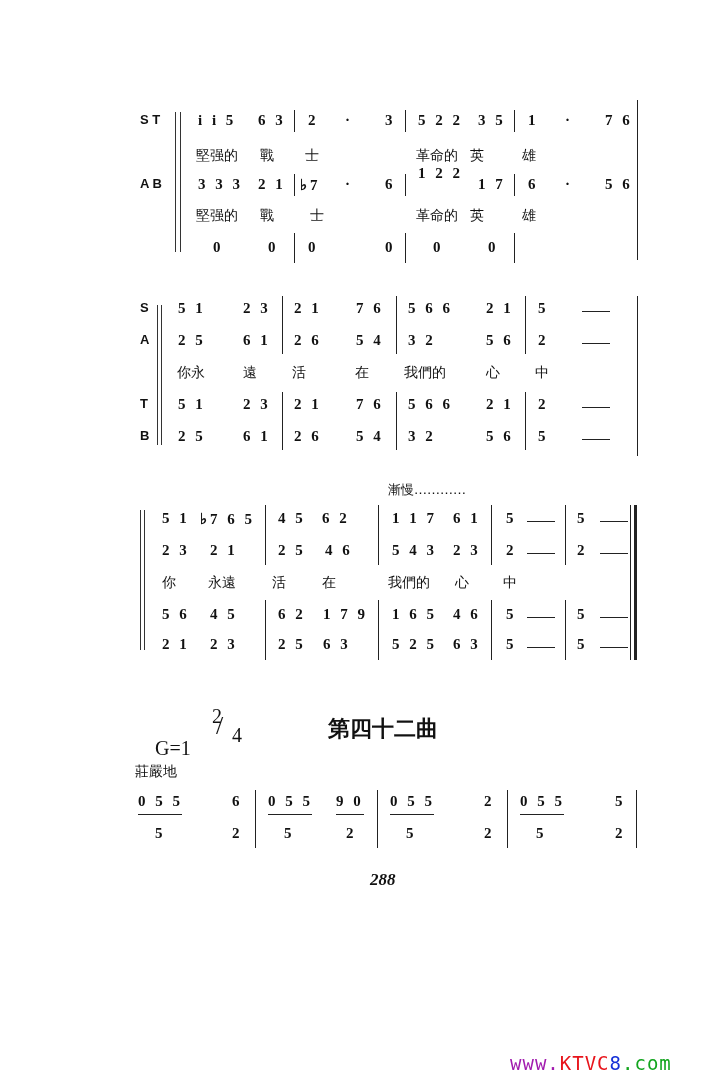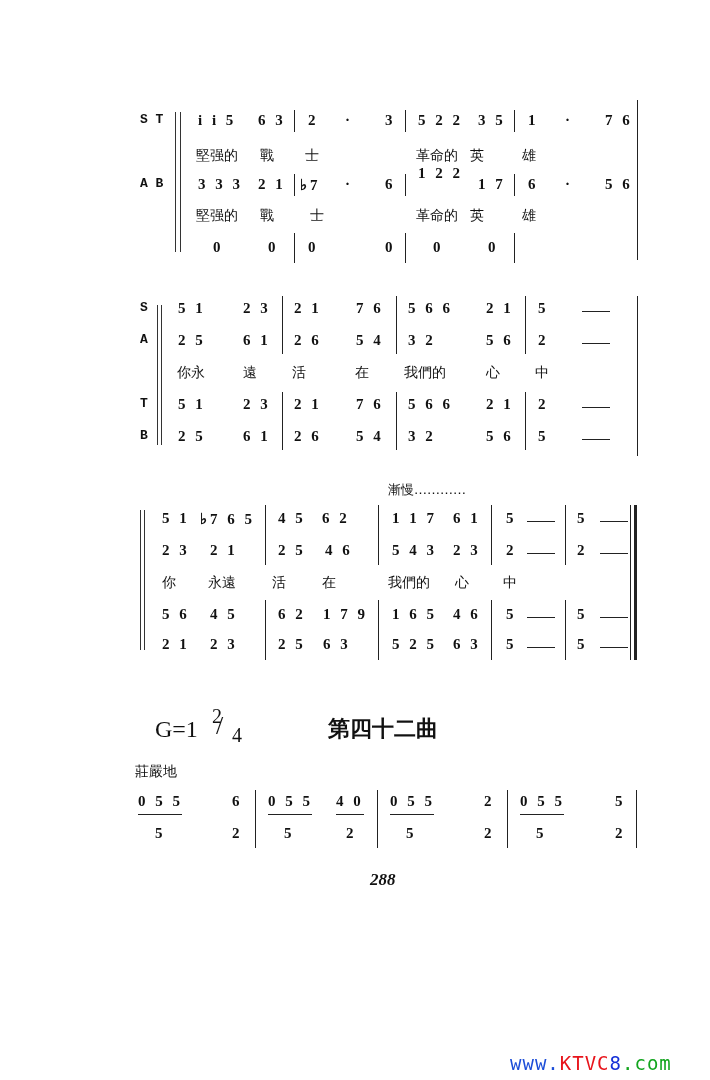--- a/index.html
+++ b/index.html
@@ -1,20 +1,20 @@
 <!DOCTYPE html>
 <html><head>
 <meta charset="utf-8">
 <style>
   html,body{margin:0;padding:0;background:#fff;}
   body{width:710px;height:1080px;position:relative;overflow:hidden;color:#111;font-family:"DejaVu Serif",serif;}
   .abs{position:absolute;}
   .n{position:absolute;font-weight:bold;font-size:15px;font-family:"Liberation Serif",serif;letter-spacing:3px;white-space:nowrap;}
   .ly{position:absolute;font-size:14px;font-family:"DejaVu Sans",sans-serif;white-space:nowrap;}
-  .lbl{position:absolute;font-weight:bold;font-size:13px;font-family:Liberation Mono, monospace;}
+  .lbl{position:absolute;font-weight:bold;font-size:13px;font-family:Liberation Sans, sans-serif;}
   .bar{position:absolute;width:1px;background:#222;}
   .dash{position:absolute;height:1px;background:#222;width:28px;}
   .brace{position:absolute;border-left:1px solid #333;}
   .ul{position:absolute;height:1px;background:#222;}
 </style>
 </head>
 <body>
 
 <div>
   <span class="lbl" style="left:140px;top:112px">S T</span>
@@ -201,33 +201,33 @@
   <div class="bar" style="left:565px;top:505px;height:60px"></div>
   <div class="bar" style="left:265px;top:600px;height:60px"></div>
   <div class="bar" style="left:378px;top:600px;height:60px"></div>
   <div class="bar" style="left:491px;top:600px;height:60px"></div>
   <div class="bar" style="left:565px;top:600px;height:60px"></div>
   <div class="bar" style="left:630px;top:505px;height:155px"></div>
   <div class="bar" style="left:634px;top:505px;height:155px;width:3px"></div>
 </div>
 
 <div>
-  <span class="abs" style="left:155px;top:716px;font-size:24px;font-family:'Liberation Serif',serif">G=1</span>
+  <span class="abs" style="left:155px;top:737px;font-size:20px;font-family:'Liberation Serif',serif">G=1</span>
   <span class="abs" style="left:212px;top:705px;font-size:20px;font-family:'Liberation Serif',serif">2</span>
   <span class="abs" style="left:216px;top:711px;font-size:26px;font-family:'Liberation Serif',serif">/</span>
   <span class="abs" style="left:232px;top:724px;font-size:20px;font-family:'Liberation Serif',serif">4</span>
   <span class="abs" style="left:328px;top:714px;font-size:22px;font-weight:bold;font-family:'DejaVu Sans',sans-serif">第四十二曲</span>
   <span class="abs" style="left:135px;top:763px;font-size:14px;font-family:'DejaVu Sans',sans-serif">莊嚴地</span>
 </div>
 
 <div>
   <span class="n" style="left:138px;top:793px">0 5 5</span>
   <span class="n" style="left:232px;top:793px">6</span>
   <span class="n" style="left:268px;top:793px">0 5 5</span>
-  <span class="n" style="left:336px;top:793px">4 0</span>
+  <span class="n" style="left:336px;top:793px">9 0</span>
   <span class="n" style="left:390px;top:793px">0 5 5</span>
   <span class="n" style="left:484px;top:793px">2</span>
   <span class="n" style="left:520px;top:793px">0 5 5</span>
   <span class="n" style="left:615px;top:793px">5</span>
 
   <span class="n" style="left:155px;top:825px">5</span>
   <span class="n" style="left:232px;top:825px">2</span>
   <span class="n" style="left:284px;top:825px">5</span>
   <span class="n" style="left:346px;top:825px">2</span>
   <span class="n" style="left:406px;top:825px">5</span>
@@ -243,14 +243,14 @@
 
   <div class="bar" style="left:255px;top:790px;height:58px"></div>
   <div class="bar" style="left:377px;top:790px;height:58px"></div>
   <div class="bar" style="left:507px;top:790px;height:58px"></div>
   <div class="bar" style="left:636px;top:790px;height:58px"></div>
 </div>
 
 <span class="abs" style="left:370px;top:870px;font-size:17px;font-weight:bold;font-style:italic;font-family:'Liberation Serif',serif">288</span>
 
 <div class="abs" style="left:510px;top:1052px;font-size:19px;font-family:'DejaVu Sans Mono',monospace;letter-spacing:1px">
-  <span style="color:#1d4ed8">www.</span><span style="color:#e8141b">KTV</span><span style="color:#e8141b">C</span><span style="color:#1530d8">8</span><span style="color:#12a51e">.com</span>
+  <span style="color:#a21caf">www.</span><span style="color:#e8141b">KTV</span><span style="color:#e8141b">C</span><span style="color:#1530d8">8</span><span style="color:#12a51e">.com</span>
 </div>
 
 </body></html>

